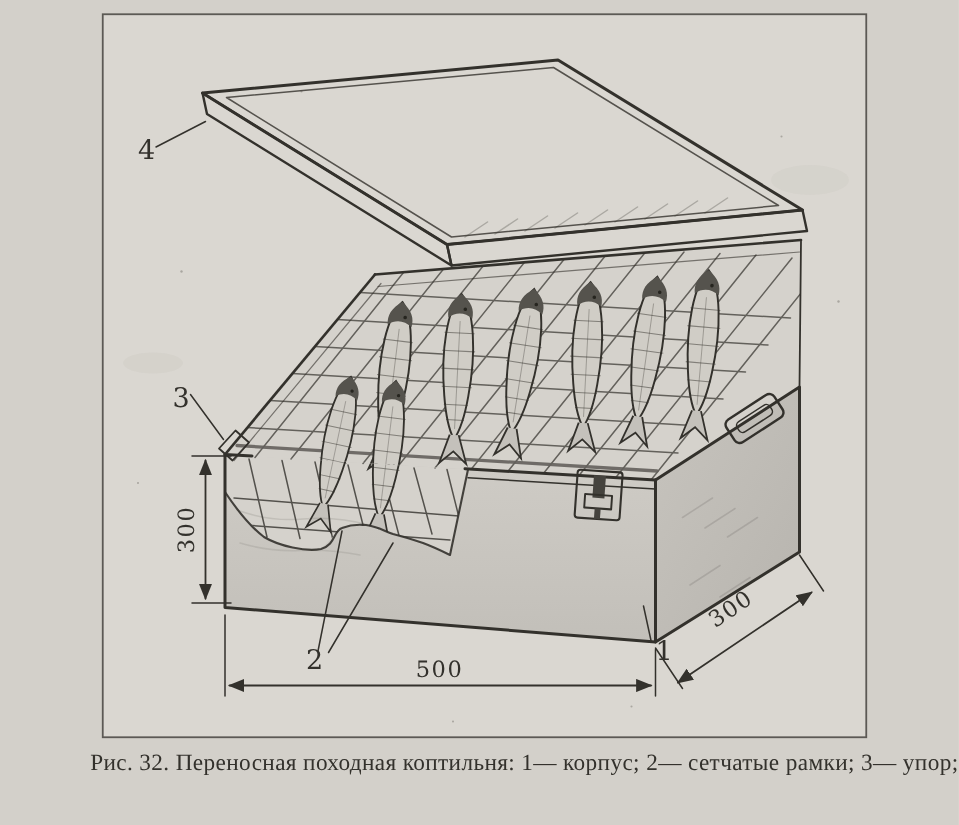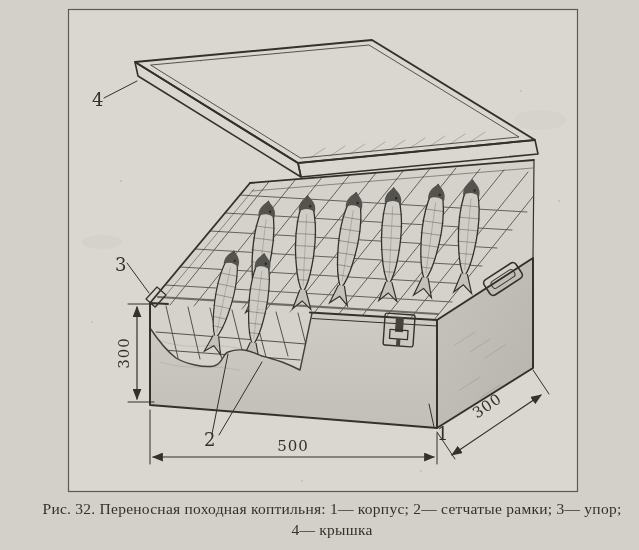--- a/index.html
+++ b/index.html
@@ -8,21 +8,21 @@
     background:var(--paper_outer,#d3d0ca);
     font-family:"Liberation Serif",serif;
   }
   .page{position:absolute;inset:0;}
   .stage{position:absolute;left:0;top:0;}
   svg text{font-family:"DejaVu Serif",serif;}
   .ink-line{stroke:var(--ink,#33312c);fill:none;stroke-linecap:round;stroke-linejoin:round;}
   .label{fill:var(--ink,#33312c);font-size:18px;}
   .dim-label{fill:var(--ink,#33312c);font-size:15px;letter-spacing:1px;}
   .caption{
-    position:absolute;left:0;right:0;top:498px;text-align:center;
+    position:absolute;left:0;right:0;top:498px;text-align:right;
     color:var(--ink,#2c2b27);font-size:15.5px;line-height:21px;letter-spacing:.25px;padding-left:25px;
   }
 </style>
 </head>
 <body>
 
 <div class="page">
 
 <svg class="stage" width="639" height="550" viewBox="0 0 639 550">
   <defs>
@@ -170,16 +170,15 @@
     <circle cx="559" cy="201" r="0.8"></circle>
         <circle cx="302" cy="481" r="0.7"></circle>
     <circle cx="521" cy="91" r="0.7"></circle>
         <circle cx="201" cy="61" r="0.7"></circle>
     <circle cx="421" cy="471" r="0.7"></circle>
   </g>
 </svg>
 
 <div class="caption">
   <div>Рис. 32. Переносная походная коптильня: 1— корпус; 2— сетчатые рамки; 3— упор;</div>
-  <div>4— крышка</div>
 </div>
 
 </div>
 
 </body></html>

